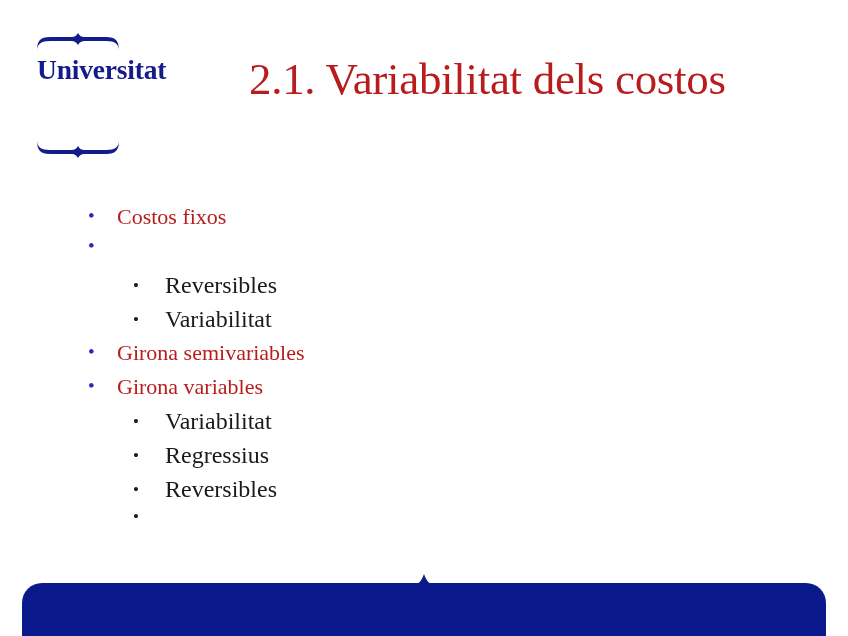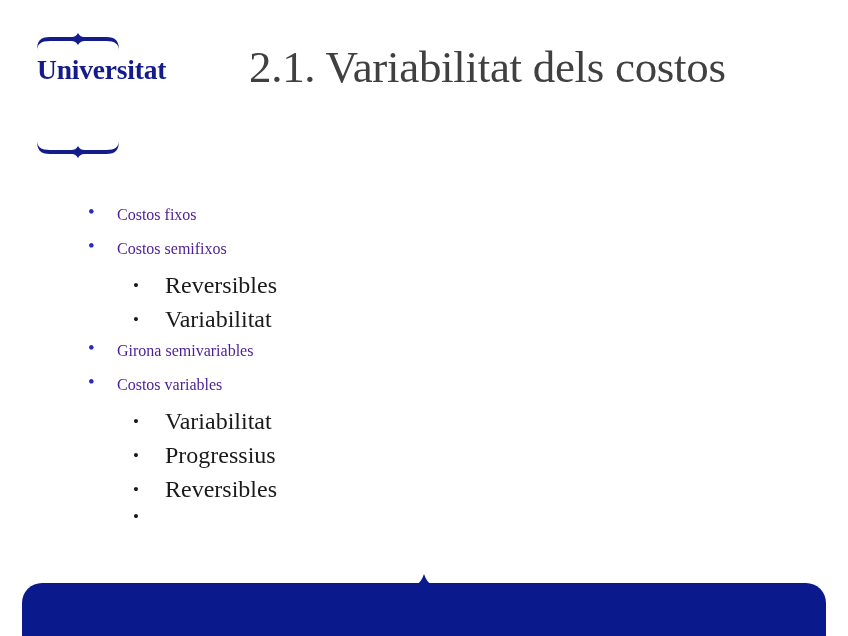--- a/index.html
+++ b/index.html
@@ -51,22 +51,22 @@
     line-height: 33px;
     letter-spacing: -0.2px;
     white-space: nowrap;
   }
   .logo-line { display: block; }
 
   
   .title {
     position: absolute;
     left: 249px;
-    top: 40px;
-    color: #404040;
+    top: 52px;
+    color: #b91c1c;
     font-size: 45px;
     line-height: 54px;
     letter-spacing: -0.3px;
     white-space: nowrap;
   }
 
   
   .content {
     position: absolute;
     left: 88px;
@@ -96,22 +96,22 @@
     color: #1a1a1a;
     width: 32px;
     font-size: 17px;
   }
 
   .bullet-text {
     flex: 0 1 auto;
     white-space: nowrap;
   }
   .bullet-row.lvl1 .bullet-text {
-    color: #4c1d95;
-    font-size: 16px;
+    color: #b91c1c;
+    font-size: 22px;
   }
   .bullet-row.lvl2 .bullet-text {
     color: #1a1a1a;
     font-size: 24px;
   }
 
   
   .bottom-bar {
     position: absolute;
     left: 22px;
@@ -155,51 +155,50 @@
 
   <div class="content">
 
     <div class="bullet-row lvl1">
       <span class="bullet-mark">•</span>
       <span class="bullet-text">Costos fixos</span>
     </div>
 
     <div class="bullet-row lvl1">
       <span class="bullet-mark">•</span>
-      <span class="bullet-text">Costos semifixos</span>
     </div>
 
     <div class="bullet-row lvl2">
       <span class="bullet-mark">•</span>
       <span class="bullet-text">Reversibles</span>
     </div>
 
     <div class="bullet-row lvl2">
       <span class="bullet-mark">•</span>
       <span class="bullet-text">Variabilitat</span>
     </div>
 
     <div class="bullet-row lvl1">
       <span class="bullet-mark">•</span>
       <span class="bullet-text">Girona semivariables</span>
     </div>
 
     <div class="bullet-row lvl1">
       <span class="bullet-mark">•</span>
-      <span class="bullet-text">Costos variables</span>
+      <span class="bullet-text">Girona variables</span>
     </div>
 
     <div class="bullet-row lvl2">
       <span class="bullet-mark">•</span>
       <span class="bullet-text">Variabilitat</span>
     </div>
 
     <div class="bullet-row lvl2">
       <span class="bullet-mark">•</span>
-      <span class="bullet-text">Progressius</span>
+      <span class="bullet-text">Regressius</span>
     </div>
 
     <div class="bullet-row lvl2">
       <span class="bullet-mark">•</span>
       <span class="bullet-text">Reversibles</span>
     </div>
 
     <div class="bullet-row lvl2">
       <span class="bullet-mark">•</span>
     </div>

